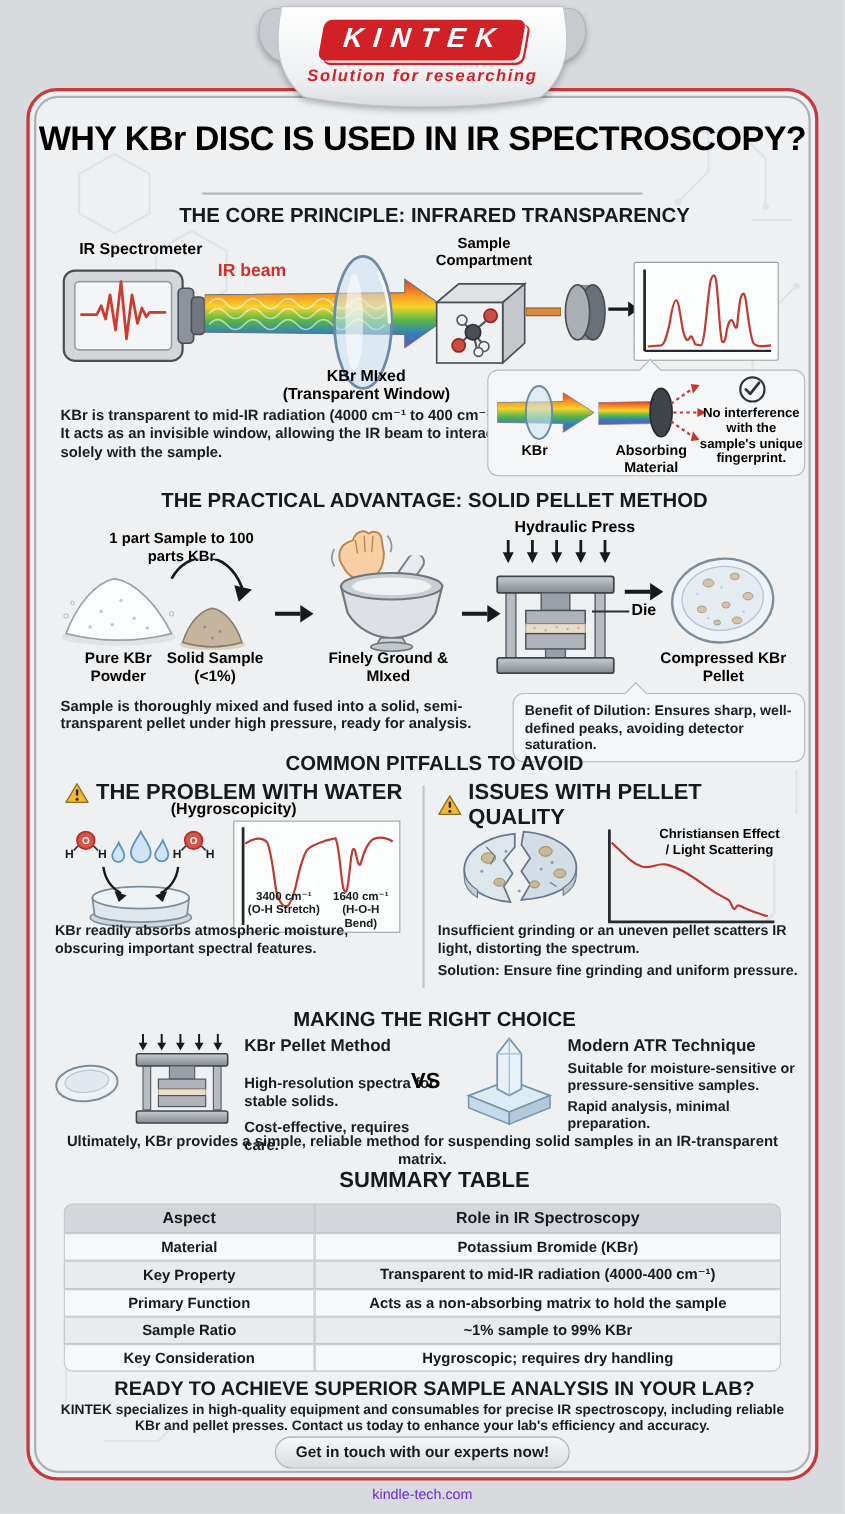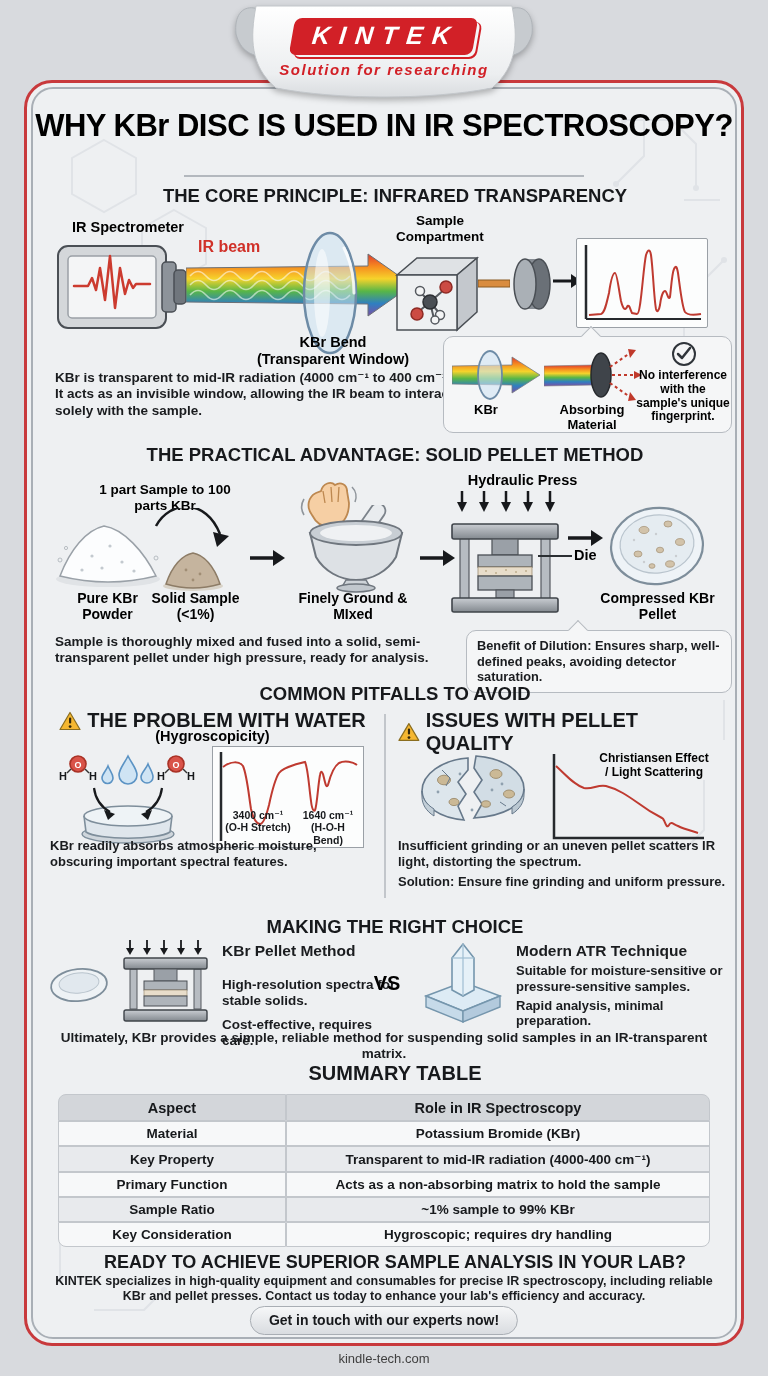--- a/index.html
+++ b/index.html
@@ -78,21 +78,21 @@
   table.sum tr:last-child td:first-child { border-bottom-left-radius:8px; }
   table.sum tr:last-child td:last-child { border-bottom-right-radius:8px; }
   .cta-btn {
     position:absolute; left:50%; top:1306px; transform:translateX(-50%);
     background:linear-gradient(#f6f7f8,#d9dce0);
     border:1.5px solid #a9aeb4; border-radius:16px;
     padding:5px 18px 6px 18px;
     font-weight:700; font-size:14px; color:#17191c; cursor:pointer;
     font-family:"Liberation Sans","DejaVu Sans",sans-serif;
   }
-  .footer-site { left:0; top:1351px; width:768px; text-align:center; font-size:13px; color:#404040; font-weight:400; }
+  .footer-site { left:0; top:1351px; width:768px; text-align:center; font-size:13px; color:#6d28d9; font-weight:400; }
   .vdiv { left:384px; top:714px; width:2px; height:184px; background:#c2c6cb; }
 </style>
 </head>
 <body>
 
 <div class="abs card">
   <div class="card-inner"></div>
 </div>
 
 <svg class="abs" style="left:24px;top:80px;" width="720" height="1266" viewBox="0 0 720 1266">
@@ -172,21 +172,21 @@
   </g>
 </svg>
 
 <svg class="abs" style="left:300px;top:230px;" width="66" height="126" viewBox="0 0 66 126">
   <ellipse cx="30" cy="63" rx="26" ry="60" fill="rgba(206,228,243,0.55)" stroke="#6d8ba6" stroke-width="2.5"></ellipse>
   <ellipse cx="22" cy="63" rx="8" ry="44" fill="rgba(255,255,255,0.55)"></ellipse>
   <path d="M44,18 C52,34 54,50 54,63" fill="none" stroke="rgba(255,255,255,0.8)" stroke-width="3" stroke-linecap="round"></path>
 </svg>
 
 <div class="abs lbl" style="left:248px;top:334px;width:170px;font-size:14.5px;">
-  <div>KBr Bend</div>
+  <div>KBr MIxed</div>
   <div>(Transparent Window)</div>
 </div>
 
 <div class="abs lbl" style="left:394px;top:213px;width:92px;font-size:13.5px;">Sample Compartment</div>
 
 <svg class="abs" style="left:392px;top:250px;" width="90" height="82" viewBox="0 0 90 82">
   <polygon points="5,25 25,8 85,8 65,25" fill="#dfe2e5" stroke="#4a4f55" stroke-width="1.5"></polygon>
   <polygon points="65,25 85,8 85,62 65,80" fill="#c4c8cd" stroke="#4a4f55" stroke-width="1.5"></polygon>
   <rect x="5" y="25" width="60" height="55" fill="#eef0f2" stroke="#4a4f55" stroke-width="1.5"></rect>
   <g stroke="#55595f" stroke-width="2">

